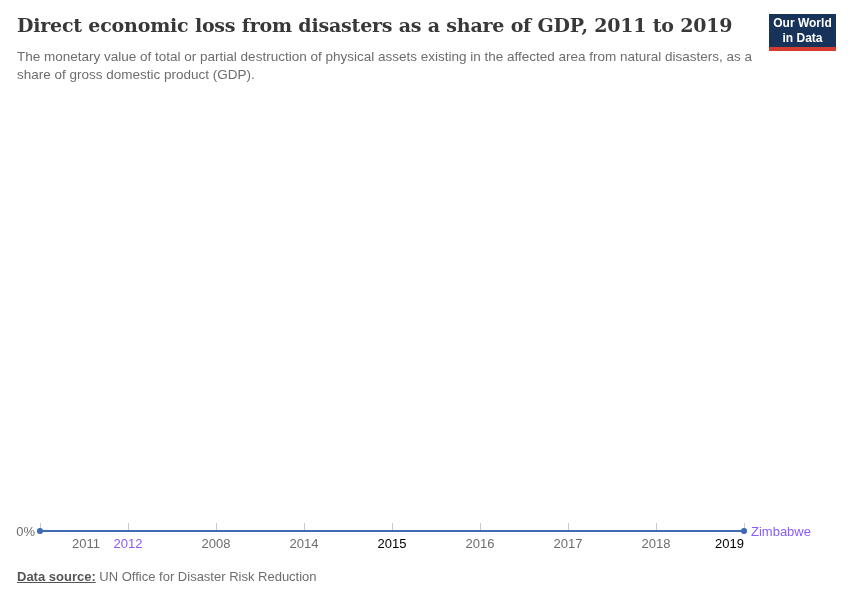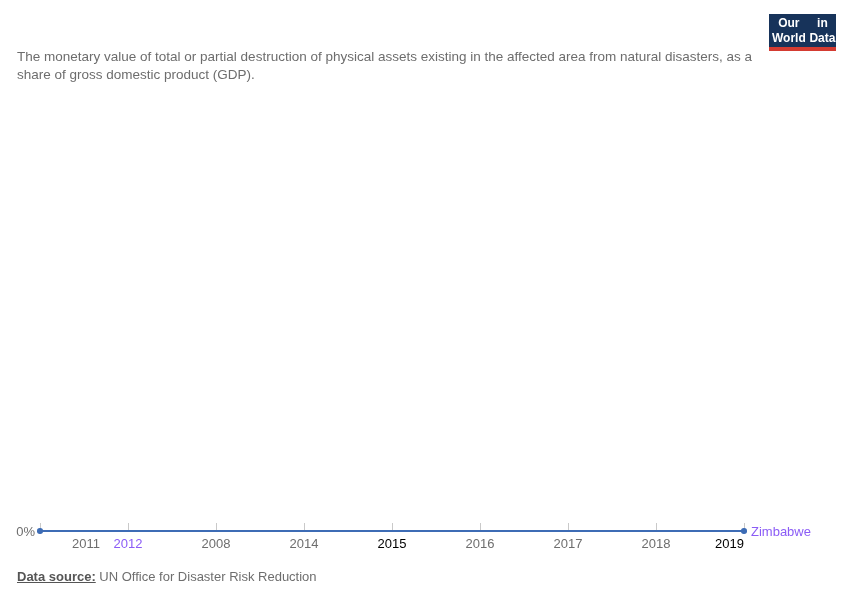--- a/index.html
+++ b/index.html
@@ -28,21 +28,21 @@
     color: #6d6d6d;
   }
 
   .owid-logo {
     position: absolute; right: 14px; top: 14px;
     width: 67px; height: 33px;
     background: #17335a;
     border-bottom: 4px solid #d43b31;
     color: #ffffff;
     font-size: 12px; font-weight: 700; line-height: 14.5px;
-    display: flex; flex-direction: row;
+    display: flex; flex-direction: column;
     align-items: center; justify-content: center;
     text-align: center;
   }
 
   .y-tick-label {
     position: absolute; left: 0; top: 525px;
     width: 35px; text-align: right;
     font-size: 13px; line-height: 13px;
     color: #6e6e6e;
   }
@@ -86,20 +86,21 @@
   }
   .footer .src-label { font-weight: 700; color: #555555; text-decoration: underline; }
   .footer .pre { white-space: pre; }
   .footer-right { text-align: right; }
 </style>
 </head>
 <body>
 
 <div class="page">
 
+  <h1 class="chart-title">Direct economic loss from disasters as a share of GDP, 2011 to 2019</h1>
 
   <div class="chart-subtitle">The monetary value of total or partial destruction of physical assets existing in the affected area from natural disasters, as a share of gross domestic product (GDP).</div>
 
   <div class="owid-logo" style="background: rgb(23, 51, 90); border-bottom-color: rgb(212, 59, 49);">
     <span>Our World</span>
     <span>in Data</span>
   </div>
 
   <div class="y-tick-label">0%</div>
 

